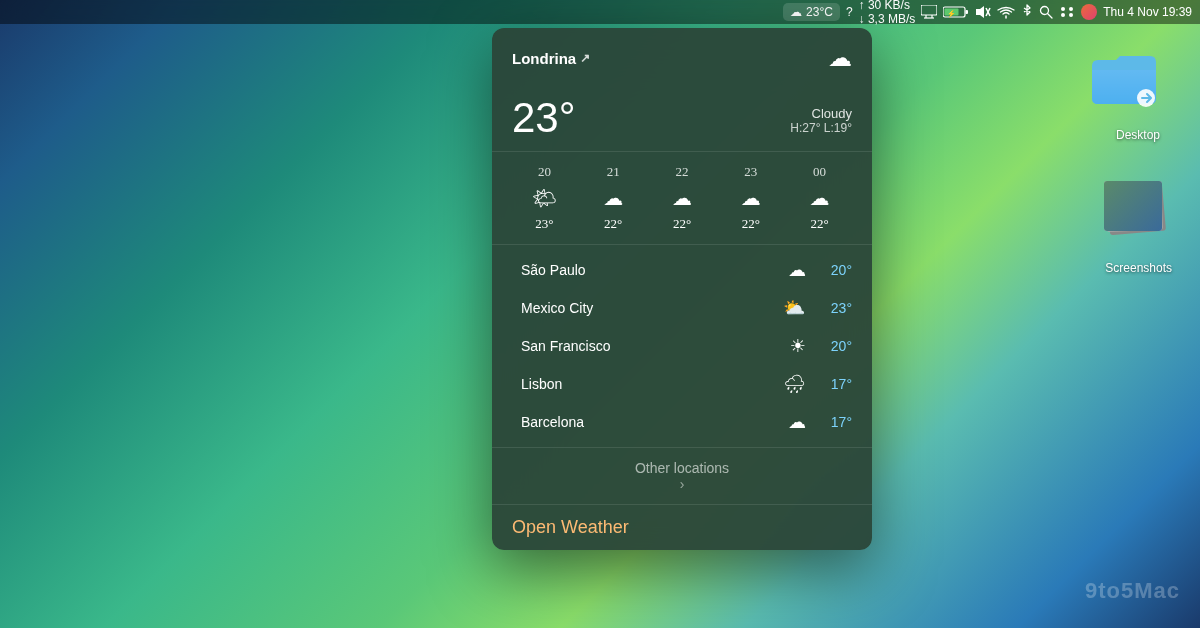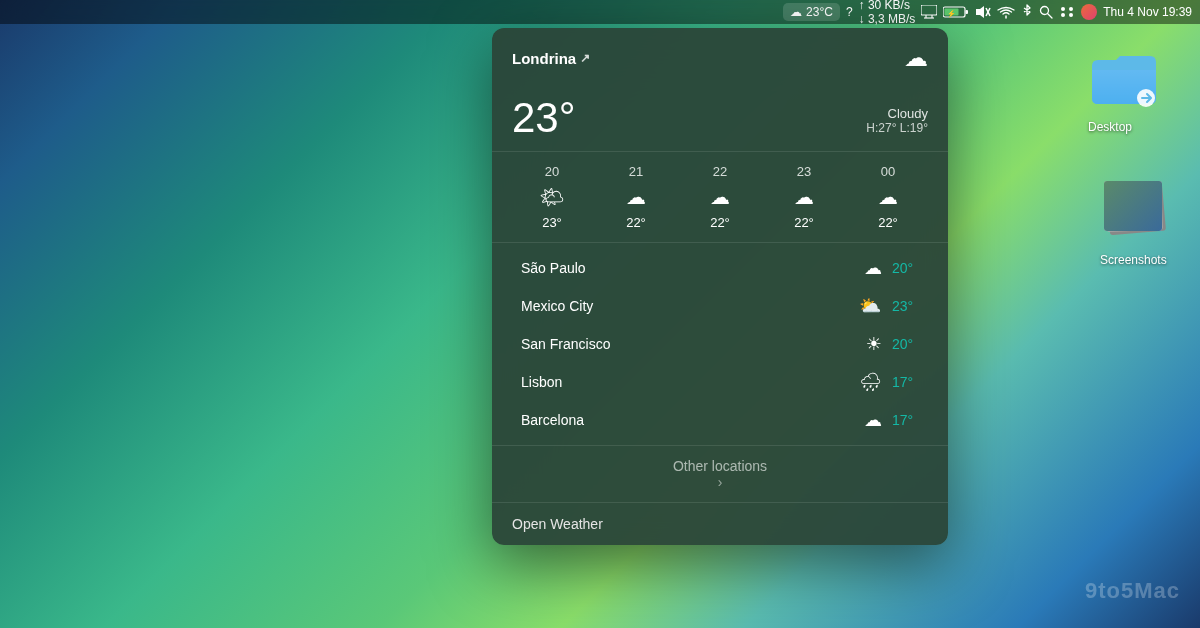--- a/index.html
+++ b/index.html
@@ -62,38 +62,38 @@
       display: flex;
       align-items: center;
       gap: 4px;
     }
 
     
     .desktop-icon {
       position: absolute;
       display: flex;
       flex-direction: column;
-      align-items: flex-start;
-      gap: 12px;
+      align-items: flex-end;
+      gap: 20px;
       cursor: pointer;
     }
 
     .icon-label {
       color: #fff;
       font-size: 12px;
       text-align: center;
       text-shadow: 0 1px 3px rgba(0,0,0,0.6);
     }
 
     
     .weather-popup {
       position: absolute;
       top: 28px;
       left: 492px;
-      width: 456px;
+      width: 380px;
       background: rgba(42, 68, 56, 0.95);
       border-radius: 12px;
       overflow: hidden;
       box-shadow: 0 20px 60px rgba(0,0,0,0.5);
       backdrop-filter: blur(30px);
       z-index: 200;
     }
 
     .popup-header {
       padding: 16px 20px 12px;
@@ -144,20 +144,21 @@
       color: rgba(255,255,255,0.75);
       font-size: 12px;
       text-align: center;
       padding-bottom: 4px;
     }
 
     
     .hourly-section {
       padding: 12px 18px;
       border-bottom: 1px solid rgba(255,255,255,0.1);
+      font-family: Liberation Serif, serif;
     }
 
     .hourly-grid {
       display: grid;
       grid-template-columns: repeat(5, 1fr);
       gap: 0;
     }
 
     .hourly-item {
       display: flex;
@@ -206,24 +207,24 @@
       align-items: center;
       gap: 10px;
     }
 
     .city-icon {
       font-size: 18px;
       color: #fff;
     }
 
     .city-temp {
-      color: #14b8a6;
+      color: #7dd3fc;
       font-size: 14px;
       min-width: 36px;
-      text-align: left;
+      text-align: right;
     }
 
     
     .other-locations-row {
       display: flex;
       align-items: center;
       justify-content: space-between;
       padding: 12px 20px;
       cursor: pointer;
       border-bottom: 1px solid rgba(255,255,255,0.1);
@@ -240,22 +241,22 @@
       font-size: 14px;
     }
 
     
     .open-weather-row {
       padding: 12px 20px;
       cursor: pointer;
     }
 
     .open-weather-label {
-      color: #e5e5e5;
-      font-size: 14px;
+      color: #fdba74;
+      font-size: 18px;
     }
 
     
     .folder-svg {
       width: 72px;
       height: 60px;
     }
 
     
     .watermark {

